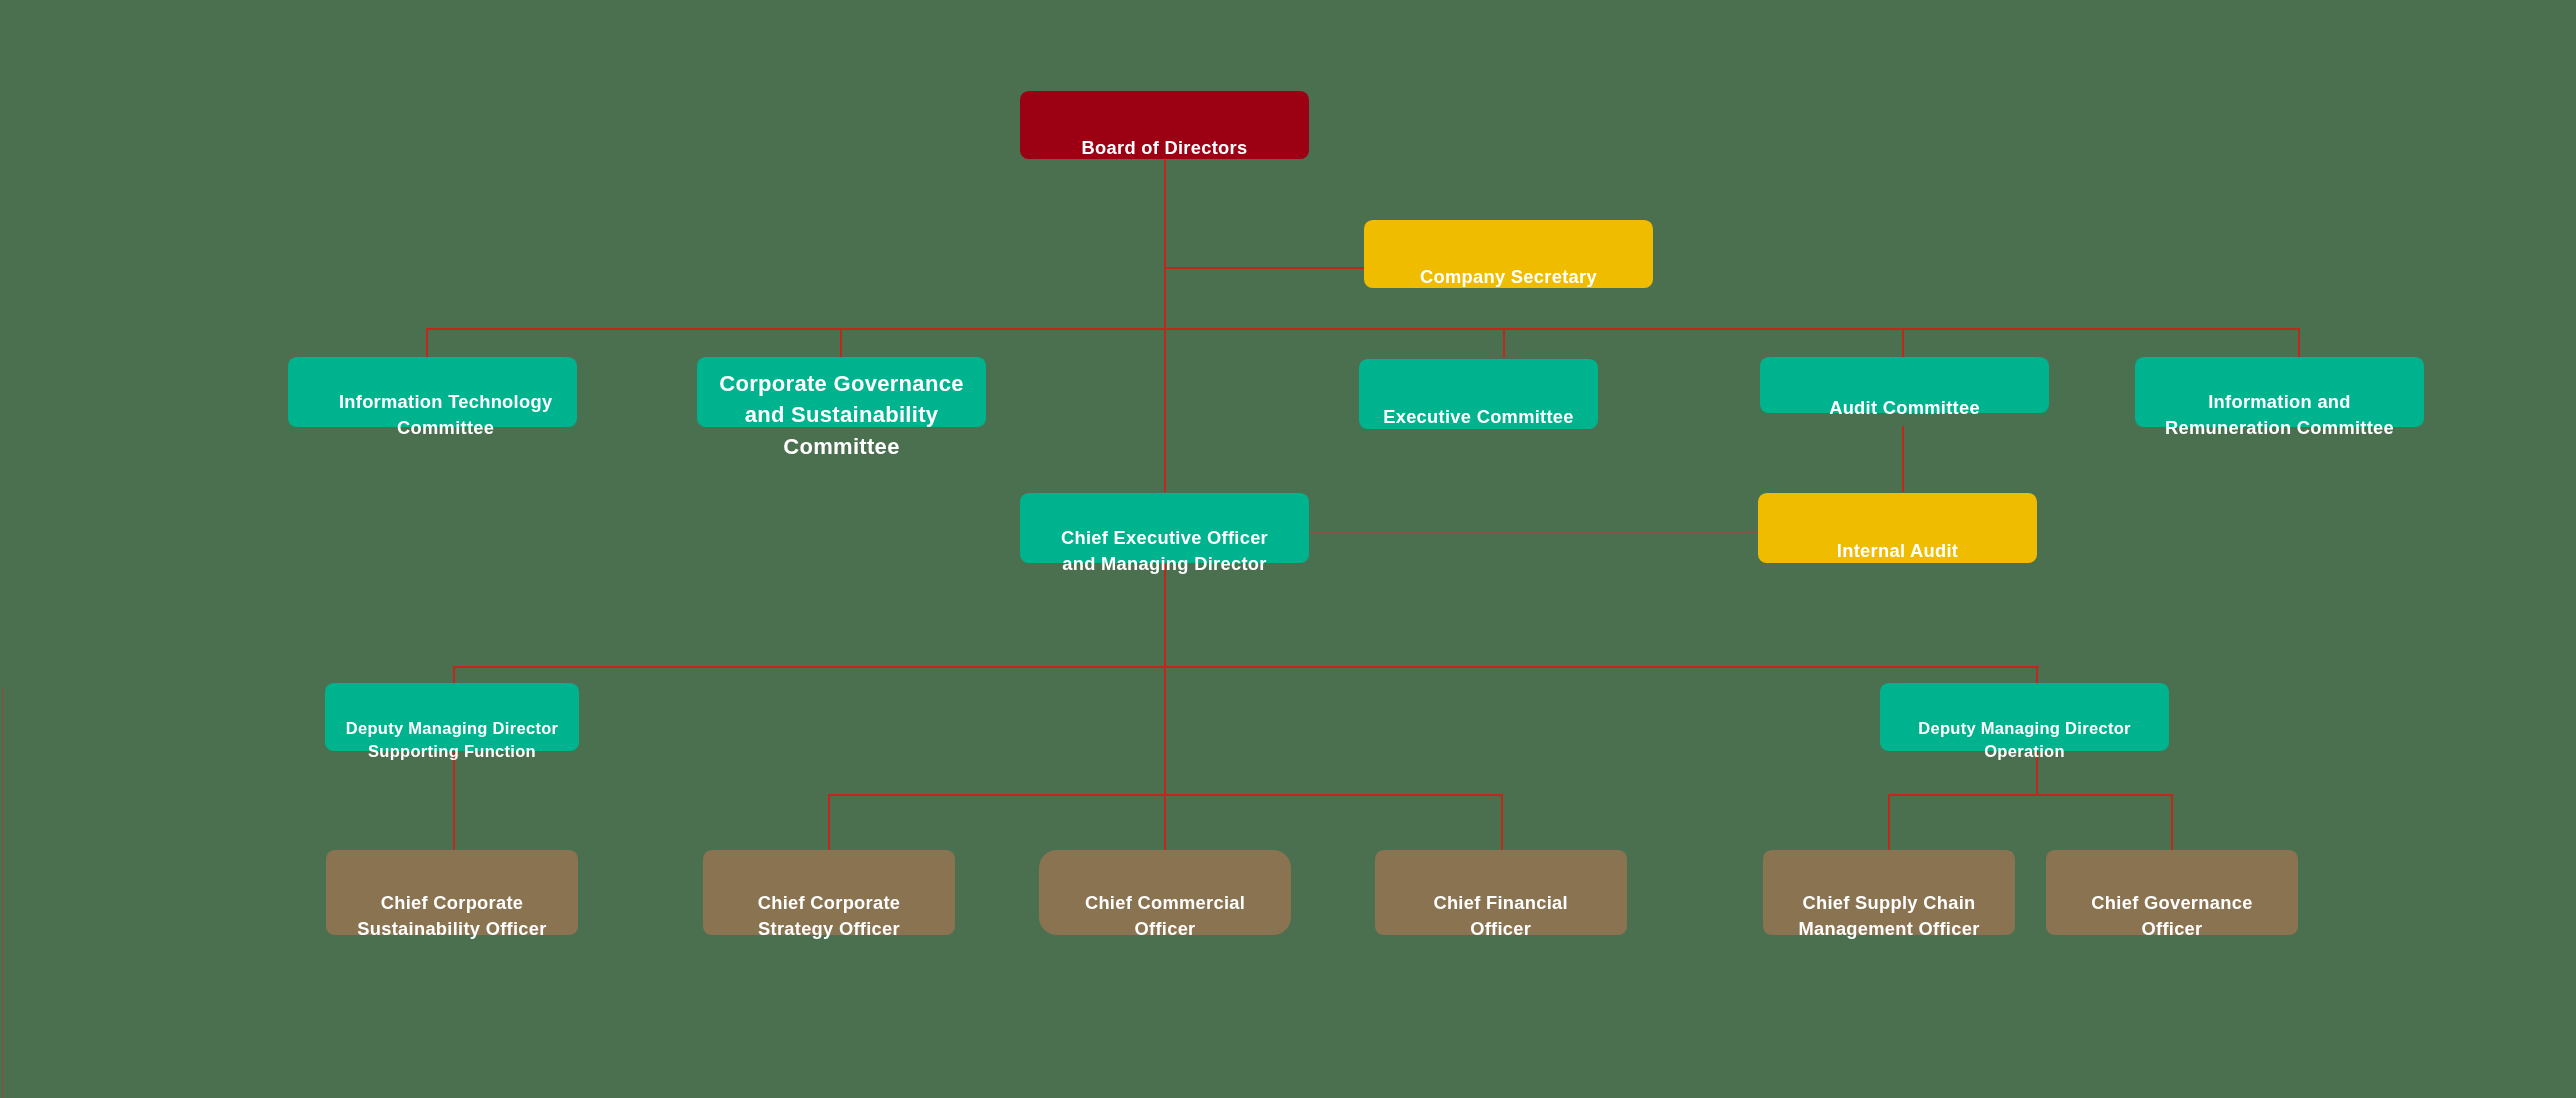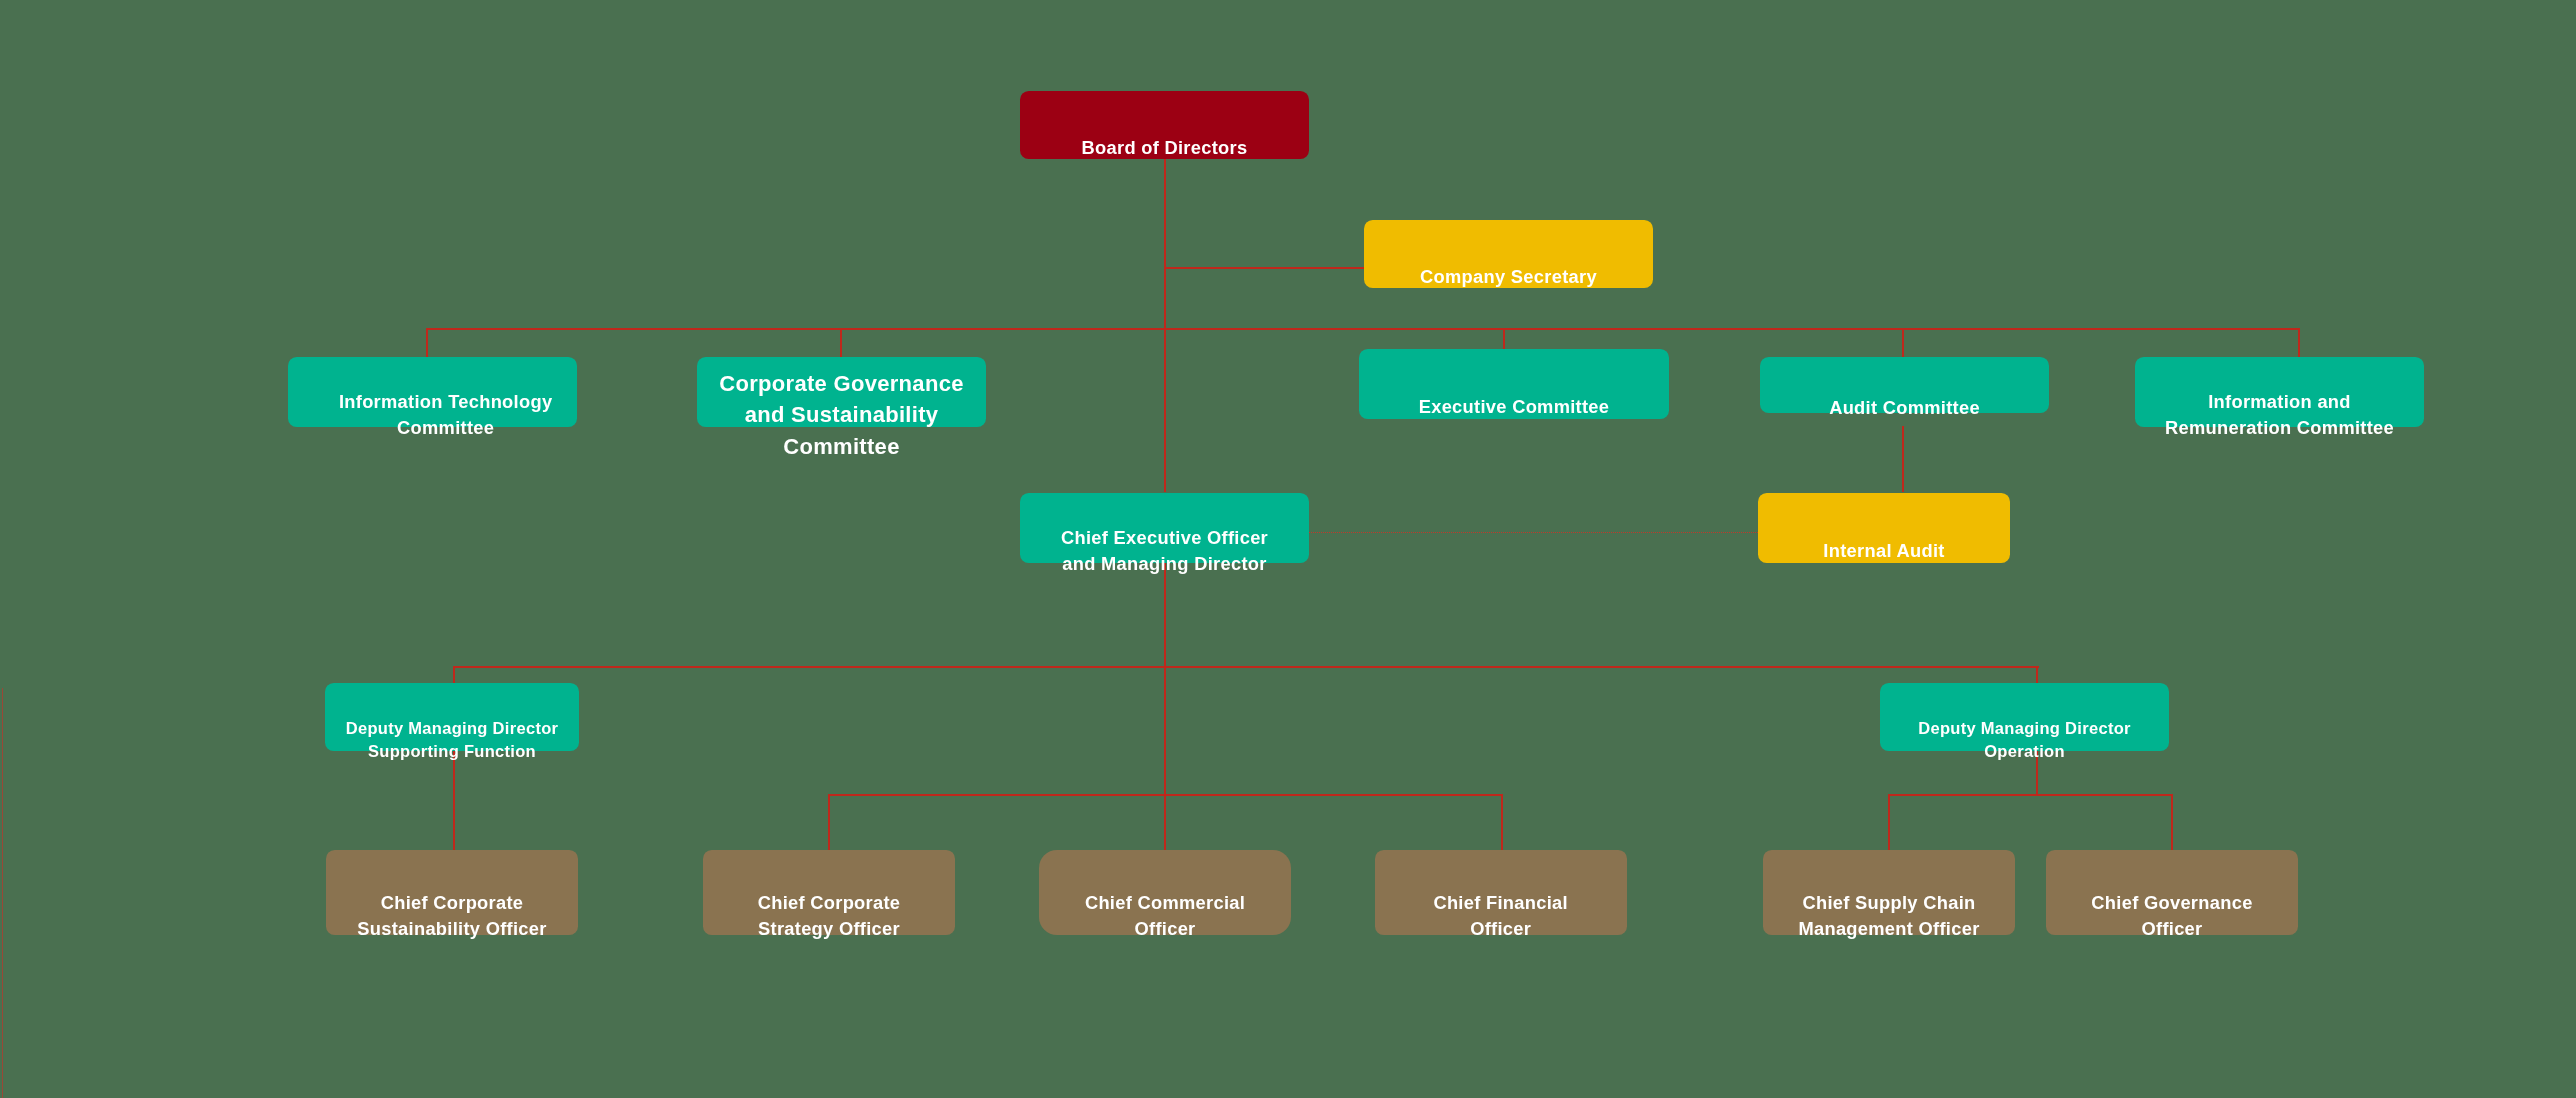--- a/index.html
+++ b/index.html
@@ -96,39 +96,39 @@
   <div class="node" style="left:288px; top:357px; width:289px; height:70px; background:#00b38f;padding-left:35px;">
     <span class="lbl">Information Technology
 Committee</span>
   </div>
 
   <div class="node" style="left:697px; top:357px; width:289px; height:70px; background:#00b38f; font-size:22px;">
     <span class="lbl">Corporate Governance
 and Sustainability Committee</span>
   </div>
 
-  <div class="node" style="left:1359px; top:349px; width:310px; height:70px; background:#00b38f;">
+  <div class="node" style="left:1359px; top:359px; width:239px; height:70px; background:#00b38f;">
     <span class="lbl">Executive Committee</span>
   </div>
 
   <div class="node" style="left:1760px; top:357px; width:289px; height:56px; background:#00b38f;">
     <span class="lbl">Audit Committee</span>
   </div>
 
   <div class="node" style="left:2135px; top:357px; width:289px; height:70px; background:#00b38f;">
     <span class="lbl">Information and
 Remuneration Committee</span>
   </div>
 
   <div class="node" style="left:1020px; top:493px; width:289px; height:70px; background:#00b38f;">
     <span class="lbl">Chief Executive Officer
 and Managing Director</span>
   </div>
 
-  <div class="node" style="left:1758px; top:493px; width:252px; height:70px; background:#f0bc00;">
+  <div class="node" style="left:1758px; top:493px; width:279px; height:70px; background:#f0bc00;">
     <span class="lbl">Internal Audit</span>
   </div>
 
   <div class="node" style="left:325px; top:683px; width:254px; height:68px; background:#00b38f; font-size:16.5px;">
     <span class="lbl">Deputy Managing Director
 Supporting Function</span>
   </div>
 
   <div class="node" style="left:1880px; top:683px; width:289px; height:68px; background:#00b38f; font-size:16.5px;">
     <span class="lbl">Deputy Managing Director

